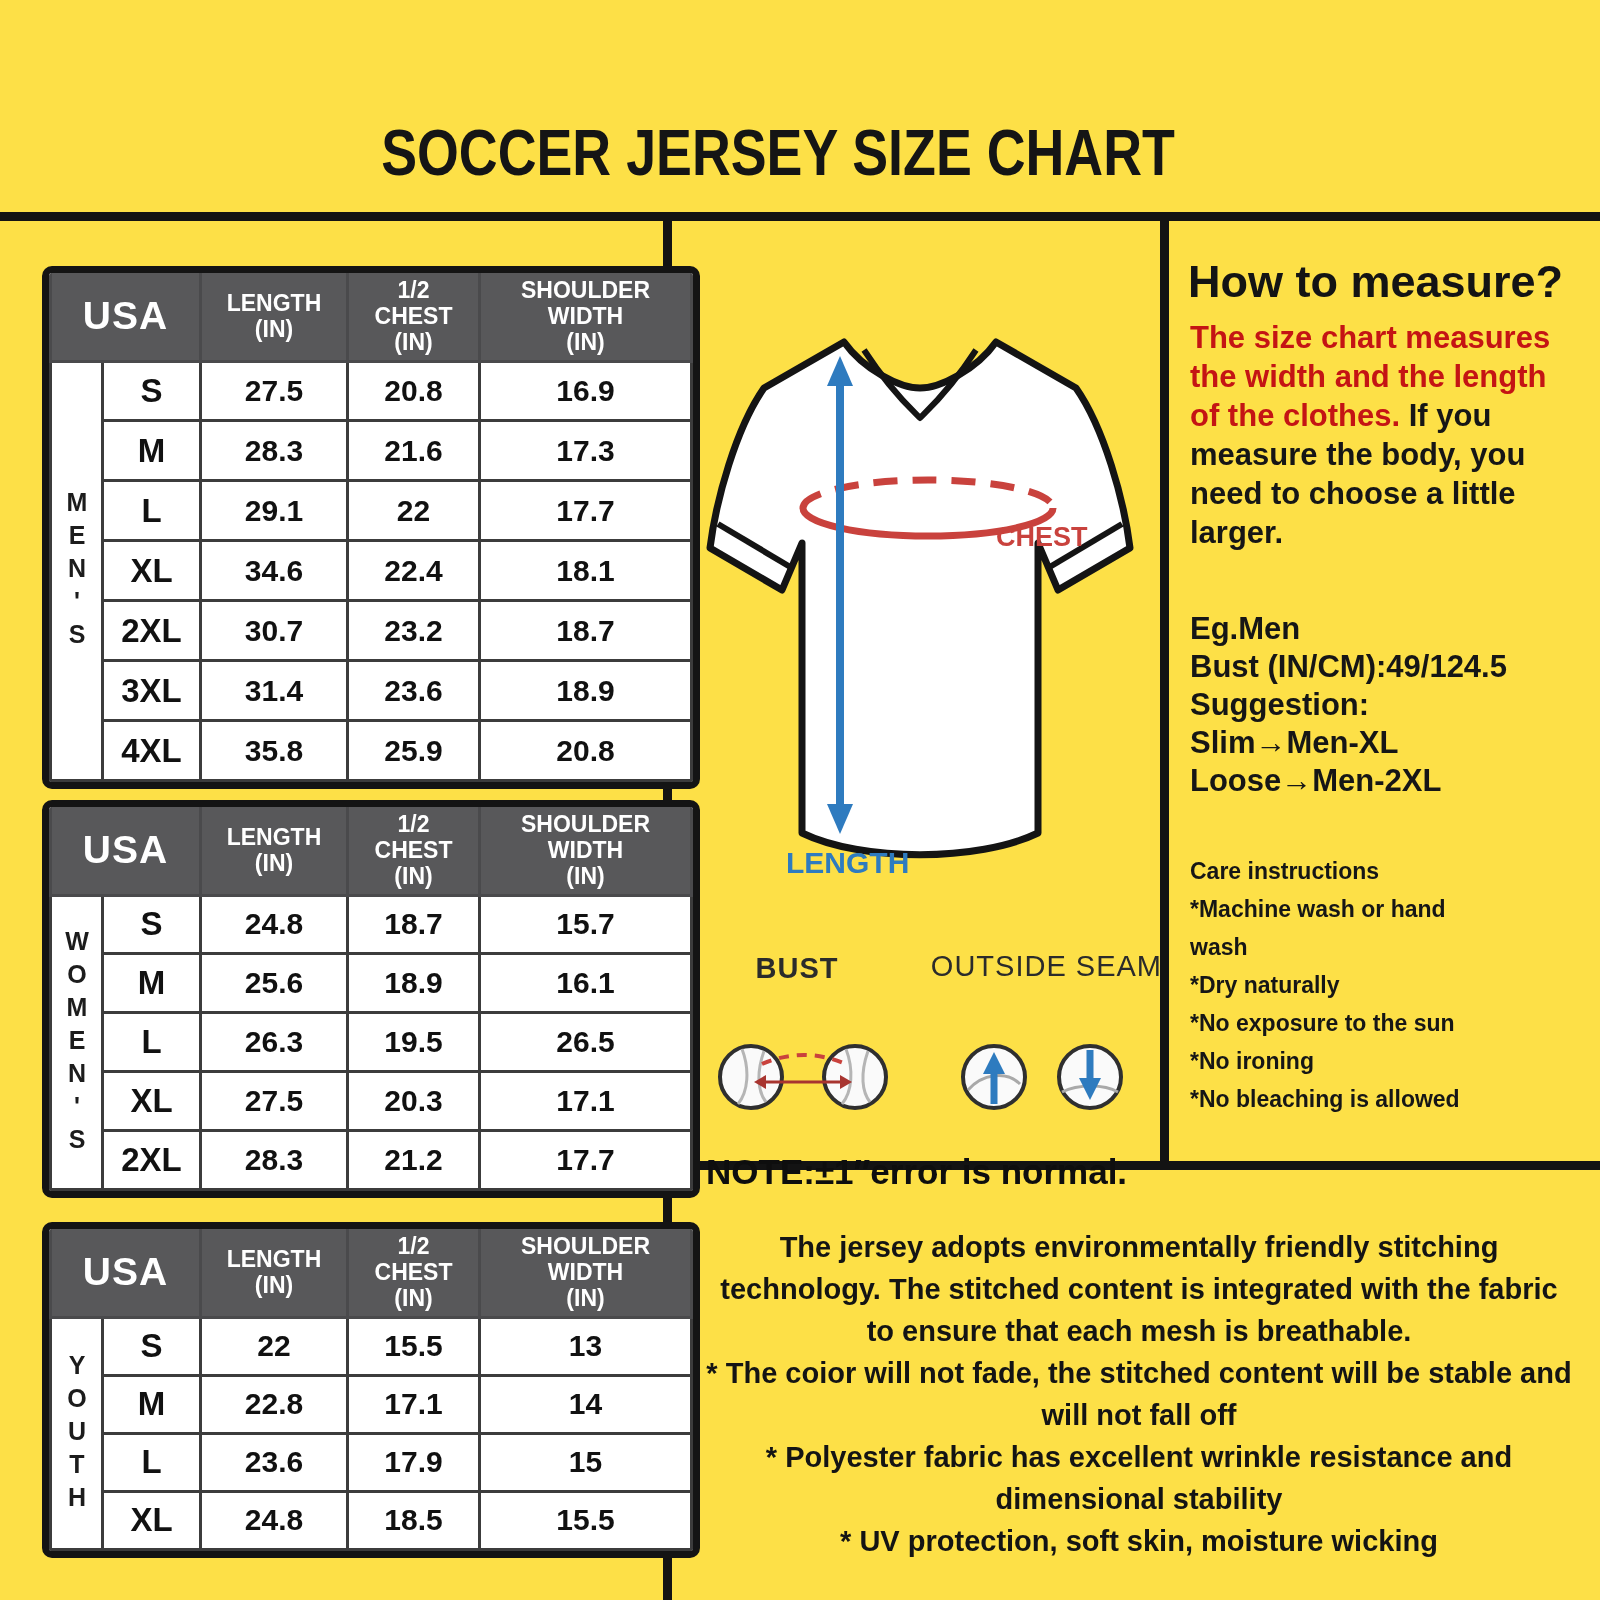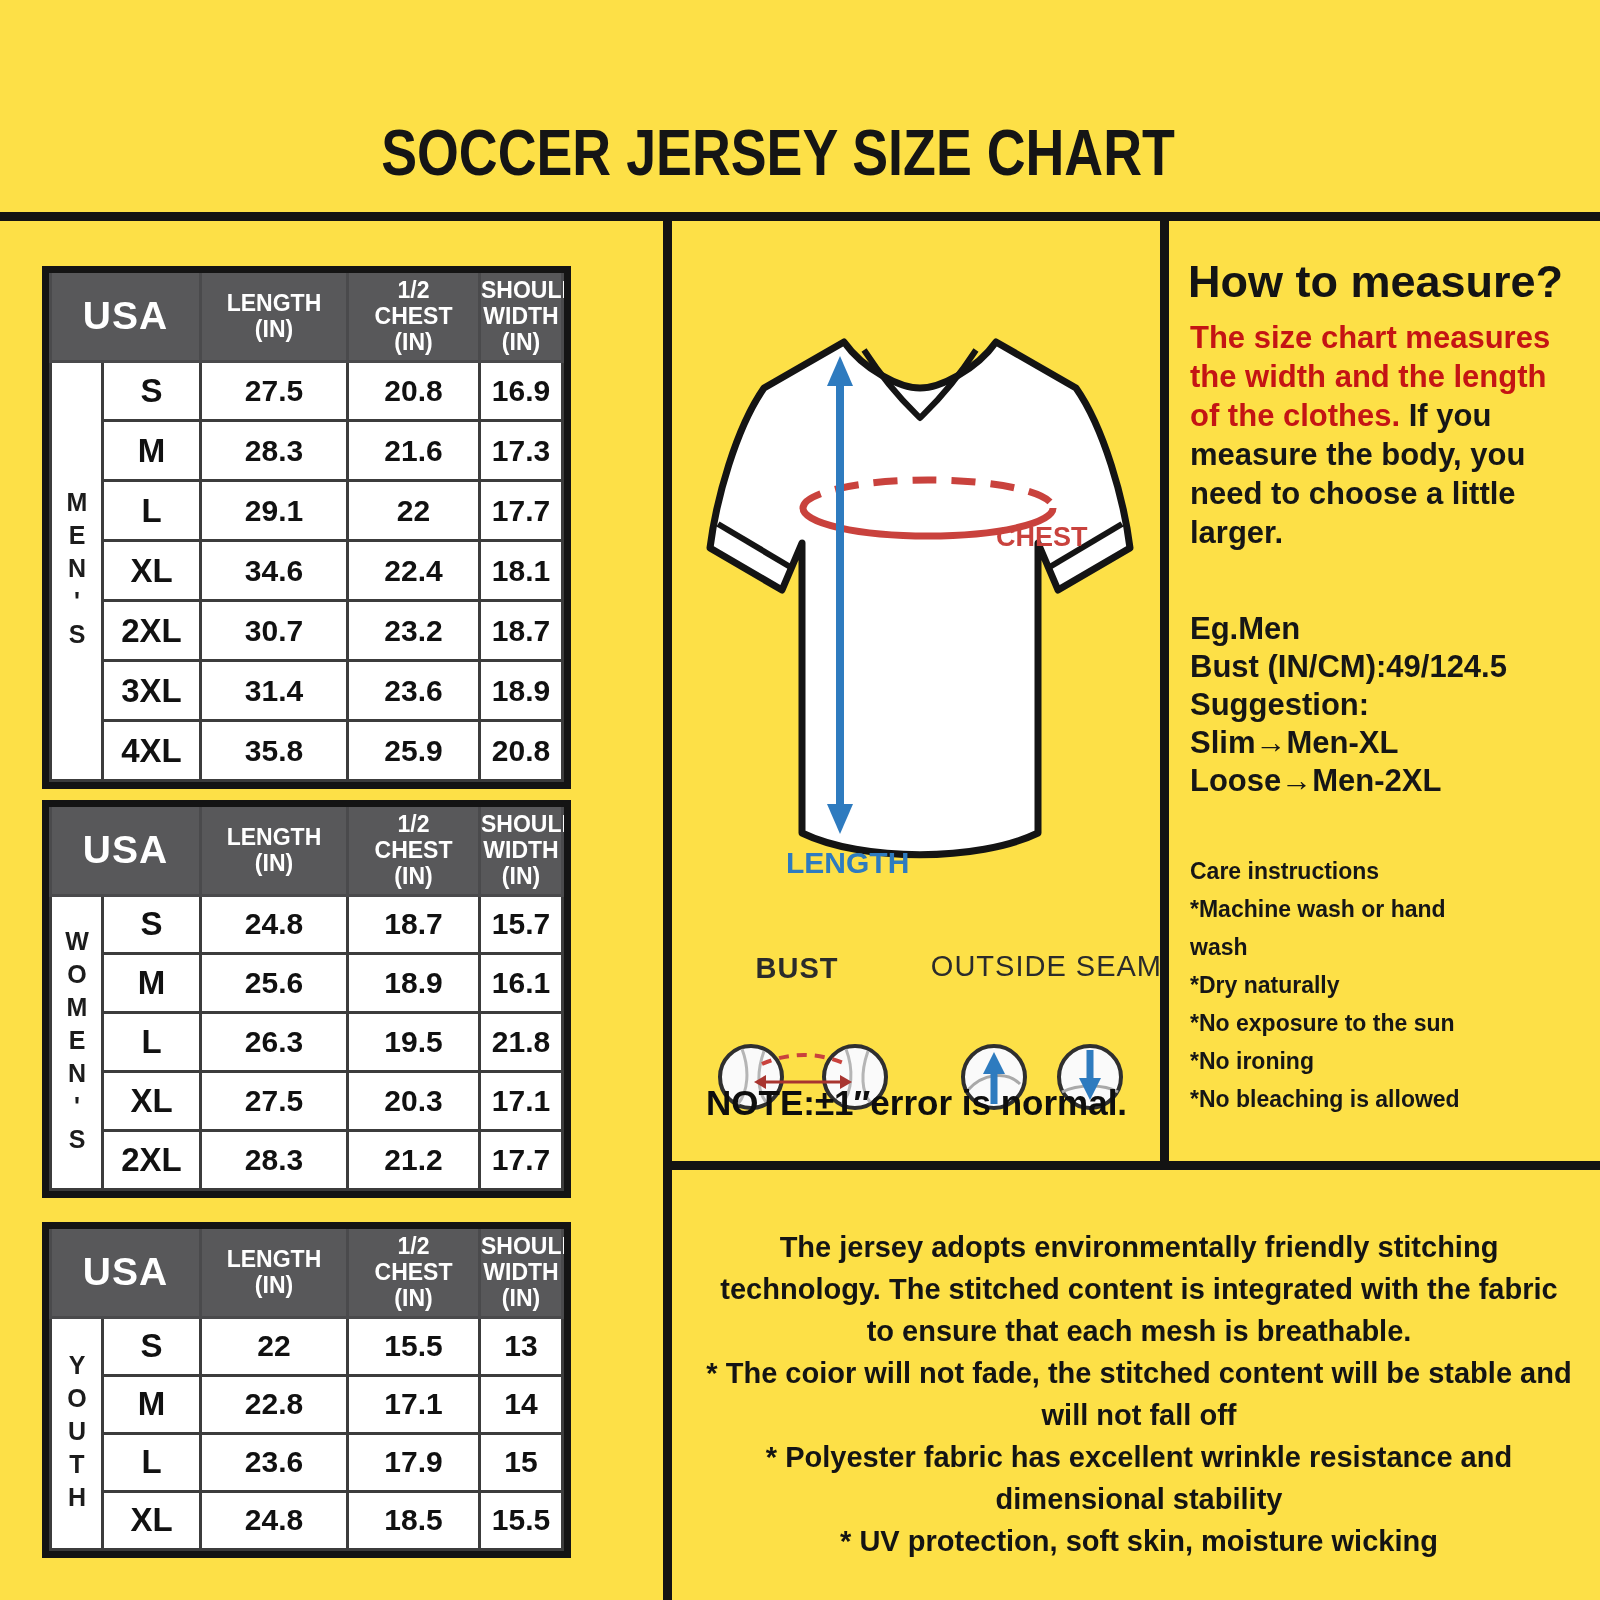--- a/index.html
+++ b/index.html
@@ -12,21 +12,21 @@
          transform:scaleX(.84);transform-origin:50% 50%;white-space:nowrap;}
 
   
   .rule{position:absolute;background:#131313;}
   .rule-top{left:0;top:212px;width:1600px;height:9px;}
   .rule-v1{left:663px;top:212px;width:9px;height:1388px;}
   .rule-v2{left:1160px;top:212px;width:9px;height:958px;}
   .rule-h2{left:663px;top:1161px;width:937px;height:9px;}
 
   
-  .tblwrap{position:absolute;left:42px;width:529px;border:7px solid #141414;border-radius:0;
+  .tblwrap{position:absolute;left:42px;width:658px;border:7px solid #141414;border-radius:10px;
            overflow:hidden;background:#fff;box-sizing:border-box;}
   #mens{top:266px;height:523px;}
   #womens{top:800px;height:398px;}
   #youth{top:1222px;height:336px;}
   table.size{width:100%;height:100%;border-collapse:collapse;table-layout:fixed;}
   table.size th,table.size td{border:3px solid #3C3C3C;text-align:center;vertical-align:middle;padding:0;}
   tr.head{height:88px;}
   tr.head th{background:#58585A;color:#fff;font-weight:700;border-color:#4a4a4c;border-top:none;}
   th.usa{font-size:39px;letter-spacing:1px;padding-left:30px;}
   th.colhead{font-size:23px;line-height:26px;white-space:pre-line;}
@@ -36,21 +36,21 @@
   td.size{font-size:33px;font-weight:700;}
   td.val{font-size:30px;font-weight:700;}
 
   
   .shirt{position:absolute;left:678px;top:328px;width:480px;height:580px;}
   .micons{position:absolute;left:690px;top:1022px;width:460px;height:110px;}
   .bust-label{position:absolute;left:727px;top:952px;width:140px;text-align:center;
               font-size:29px;font-weight:700;color:#2b2b2b;letter-spacing:1px;}
   .seam-label{position:absolute;left:922px;top:950px;width:240px;text-align:right;
               font-size:29px;font-weight:400;color:#2b2b2b;letter-spacing:1px;}
-  .note{position:absolute;left:706px;top:1083px;font-size:35px;font-weight:700;color:#0e0e0e;white-space:nowrap;text-align:right;}
+  .note{position:absolute;left:706px;top:1152px;font-size:35px;font-weight:700;color:#0e0e0e;white-space:nowrap;text-align:right;}
 
   
   .htm-heading{position:absolute;left:1188px;top:256px;font-size:45px;font-weight:700;color:#141414;}
   .htm-intro{position:absolute;left:1190px;top:318px;width:378px;font-size:31px;line-height:39px;
              font-weight:600;color:#161616;margin:0;}
   .htm-intro .red{color:#C41414;}
   .pre{white-space:pre-line;}
   .htm-example{position:absolute;left:1190px;top:610px;width:390px;font-size:31px;line-height:38px;
                font-weight:600;color:#161616;}
   .htm-care{position:absolute;left:1190px;top:852px;width:400px;font-size:23px;line-height:38px;
@@ -175,21 +175,21 @@
       <tr>
             <td class="size">M</td>
             <td class="val">25.6</td>
             <td class="val">18.9</td>
             <td class="val">16.1</td>
           </tr>
       <tr>
             <td class="size">L</td>
             <td class="val">26.3</td>
             <td class="val">19.5</td>
-            <td class="val">21.8</td>
+            <td class="val">26.5</td>
           </tr>
       <tr>
             <td class="size">XL</td>
             <td class="val">27.5</td>
             <td class="val">20.3</td>
             <td class="val">17.1</td>
           </tr>
       <tr>
             <td class="size">2XL</td>
             <td class="val">28.3</td>

